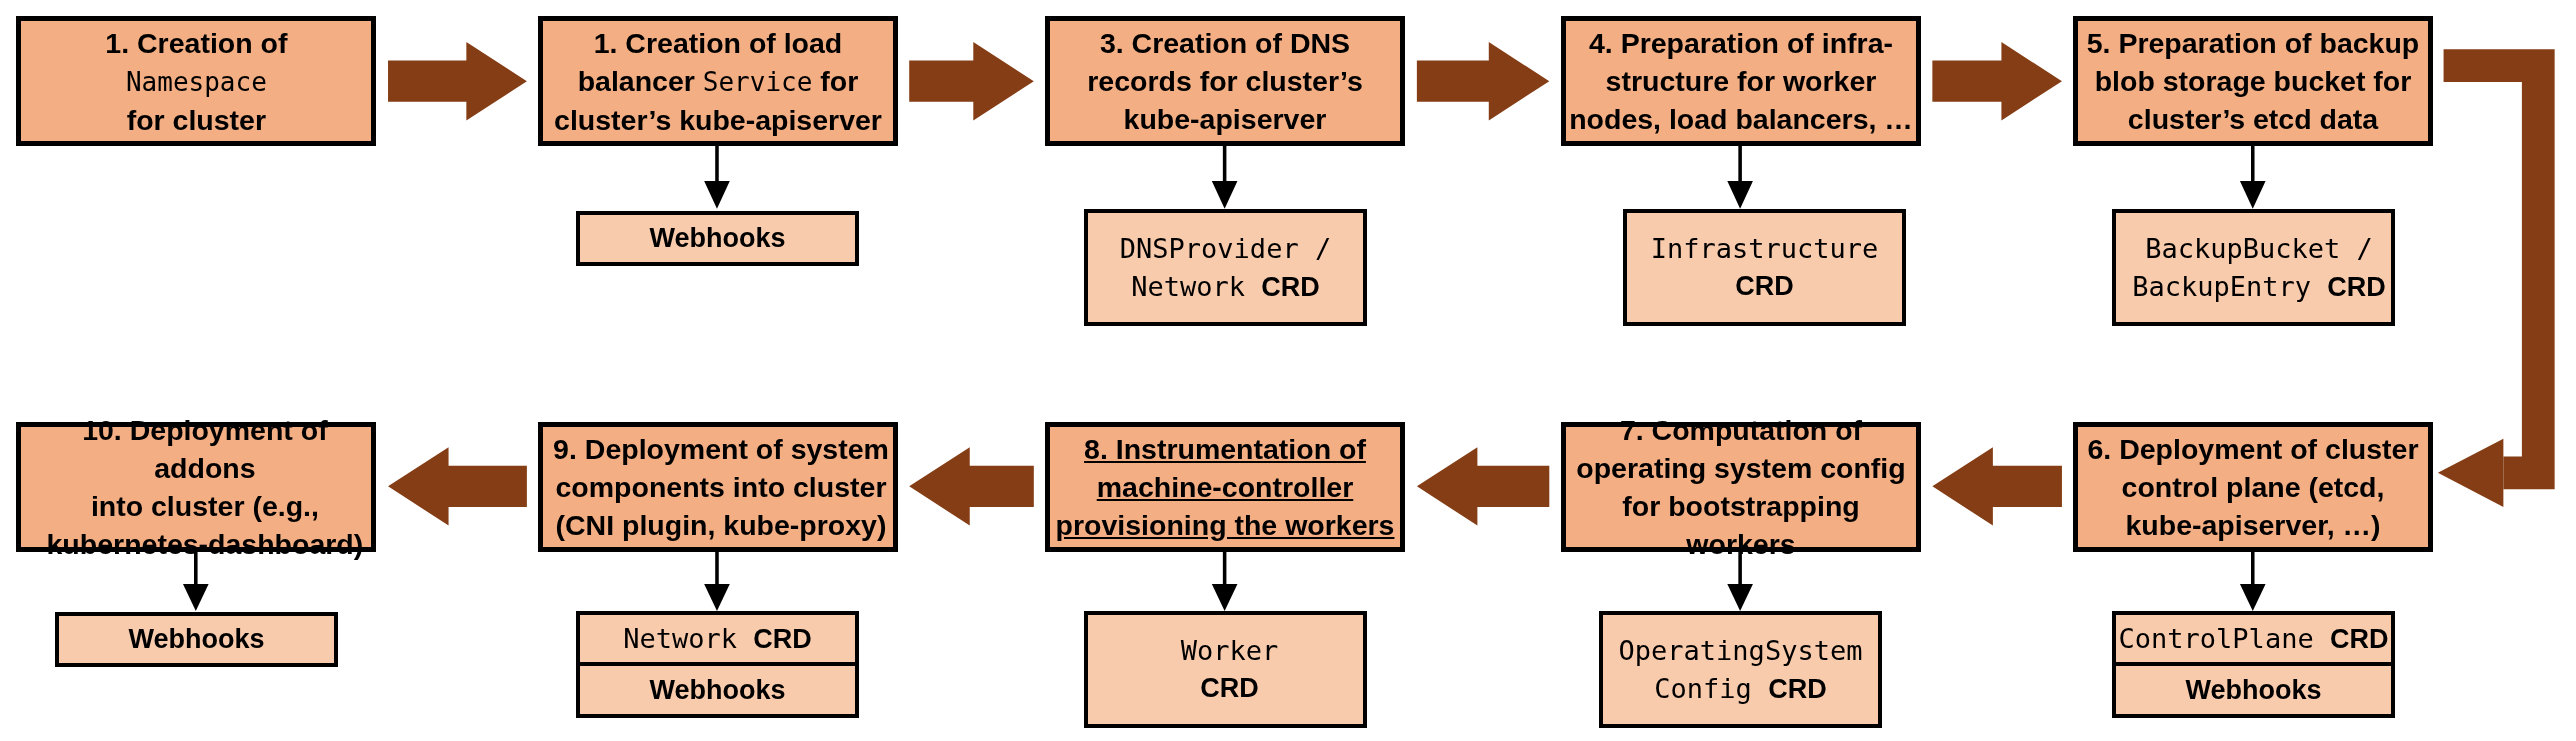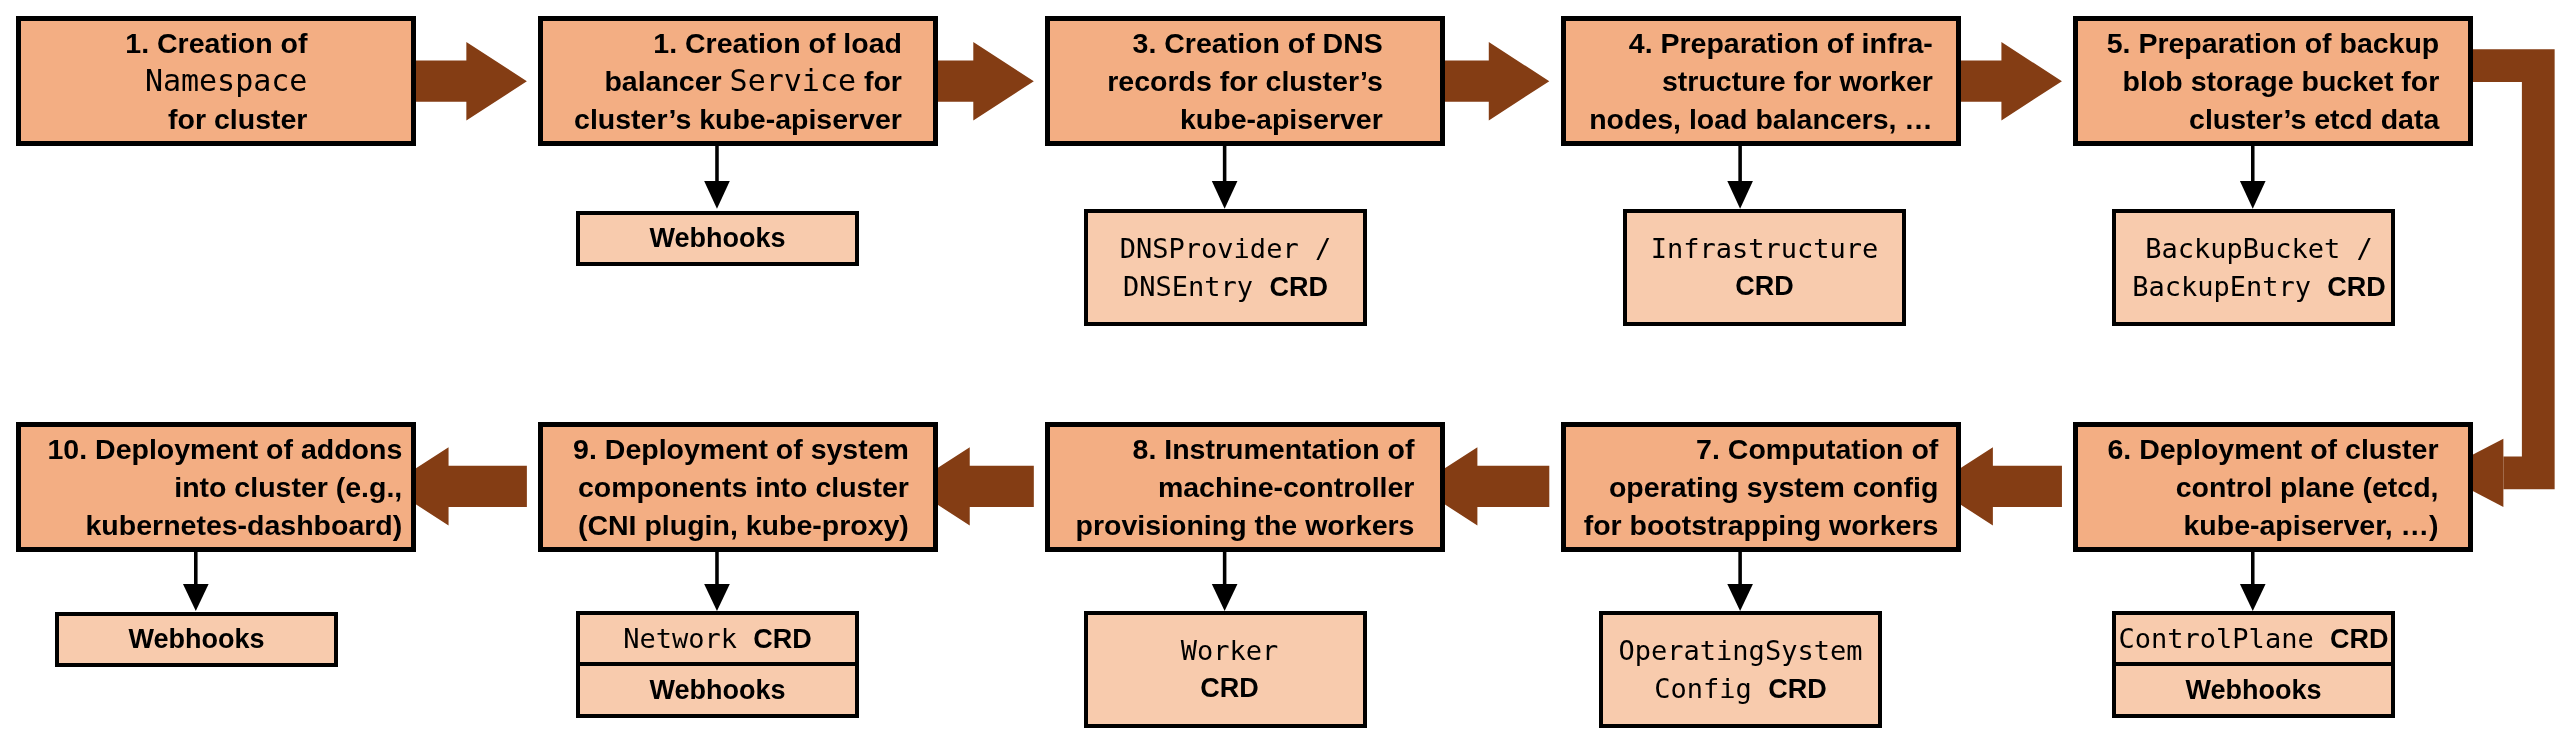--- a/index.html
+++ b/index.html
@@ -29,45 +29,44 @@
 
   .box {
     position: absolute;
     box-sizing: border-box;
     display: flex;
     align-items: center;
     justify-content: center;
     text-align: center;
   }
   .main {
-    width: 400px;
+    width: 360px;
     height: 130px;
     border: 5px solid var(--border-color);
     background: var(--step-fill);
-    text-align: right;
   }
   .sub {
     width: 283px;
     border: 4.3px solid var(--border-color);
     background: var(--sub-fill);
   }
   .sub.h1 { height: 55px; }
   .sub.h2 { height: 117px; }
   .sub.hs { height: 56px; }
 
   .label {
     white-space: pre-line;
     line-height: 38px;
   }
   .main .label { font-size: 28.5px; }
   .sub .label  { font-size: 27px; line-height: 37px; }
 
   .seg-sans { font-family: "Liberation Sans", sans-serif; font-weight: 700; color: #000; }
   .seg-mono { font-family: "DejaVu Sans Mono", monospace; font-weight: 400; color: #000; }
-  .main .seg-mono { font-size: 30px; }
+  .main .seg-mono { font-size: 26px; }
   .sub  .seg-mono { font-size: 27px; }
 </style>
 </head>
 <body>
 
 <div class="canvas">
 
   <svg class="arrows-layer" viewBox="0 0 3618 1042" xmlns="http://www.w3.org/2000/svg">
 
     <polygon class="arr" points="545,85 655,85 655,59 740,114 655,169 655,143 545,143"></polygon>
@@ -151,42 +150,42 @@
   <div class="box main" style="left:16.4px;   top:422px;padding-left:17px;">
     <div class="label"><span class="seg-sans">10. Deployment of addons
 into cluster (e.g.,
 kubernetes-dashboard)</span></div>
   </div>
   <div class="box main" style="left:538px;  top:422px;padding-left:6px;">
     <div class="label"><span class="seg-sans">9. Deployment of system
 components into cluster
 (CNI plugin, kube-proxy)</span></div>
   </div>
-  <div class="box main" style="left:1045px; top:422px;">
+  <div class="box main" style="left:1045px; top:422px;text-decoration:underline;">
     <div class="label"><span class="seg-sans">8. Instrumentation of
 machine-controller
 provisioning the workers</span></div>
   </div>
   <div class="box main" style="left:1561px; top:422px;">
     <div class="label"><span class="seg-sans">7. Computation of
 operating system config
 for bootstrapping workers</span></div>
   </div>
   <div class="box main" style="left:2073px; top:422px;">
     <div class="label"><span class="seg-sans">6. Deployment of cluster
 control plane (etcd,
 kube-apiserver, …)</span></div>
   </div>
 
   <div class="box sub h1" style="left:576px;  top:211px;">
     <div class="label"><span class="seg-sans">Webhooks</span></div>
   </div>
   <div class="box sub h2" style="left:1084px; top:209px;">
     <div class="label"><span class="seg-mono">DNSProvider /
-DNSEntry </span><span class="seg-sans">CRD</span></div>
+Network </span><span class="seg-sans">CRD</span></div>
   </div>
   <div class="box sub h2" style="left:1599px; top:209px;margin-left:24px;">
     <div class="label"><span class="seg-mono">Infrastructure
 </span><span class="seg-sans">CRD</span></div>
   </div>
   <div class="box sub h2" style="left:2112px; top:209px;padding-left:11px;">
     <div class="label"><span class="seg-mono">BackupBucket /
 BackupEntry </span><span class="seg-sans">CRD</span></div>
   </div>
 

